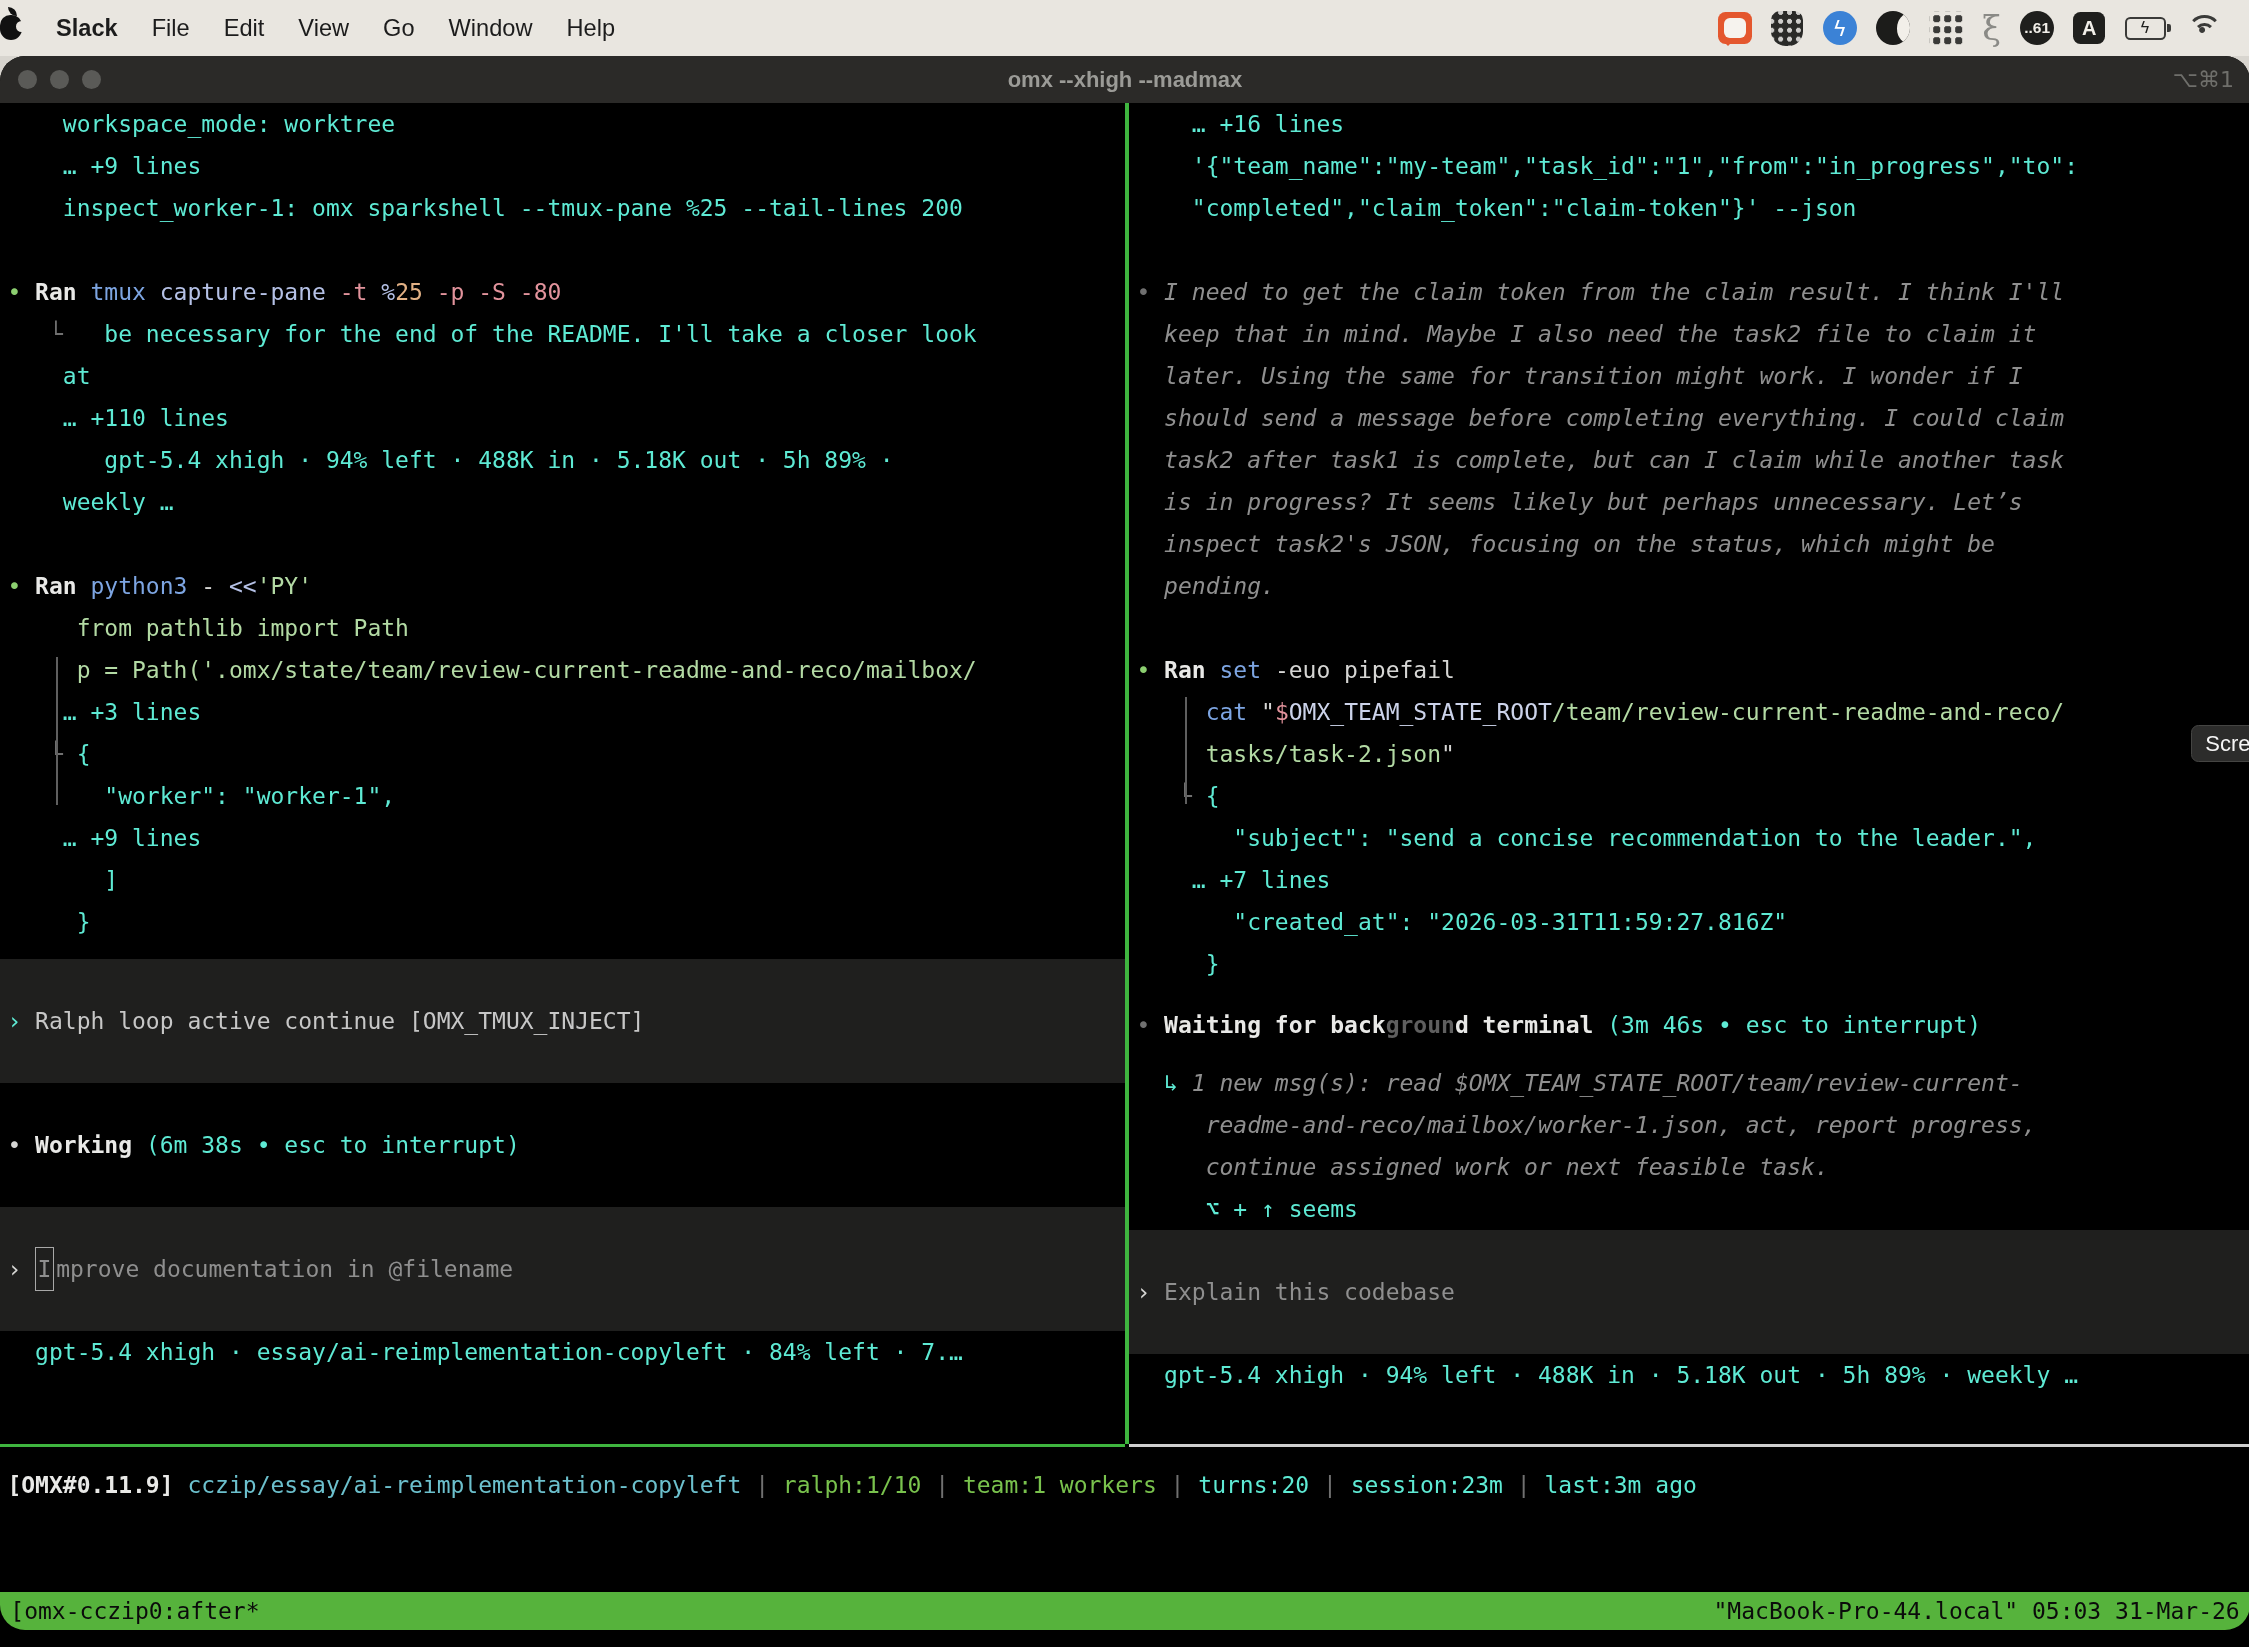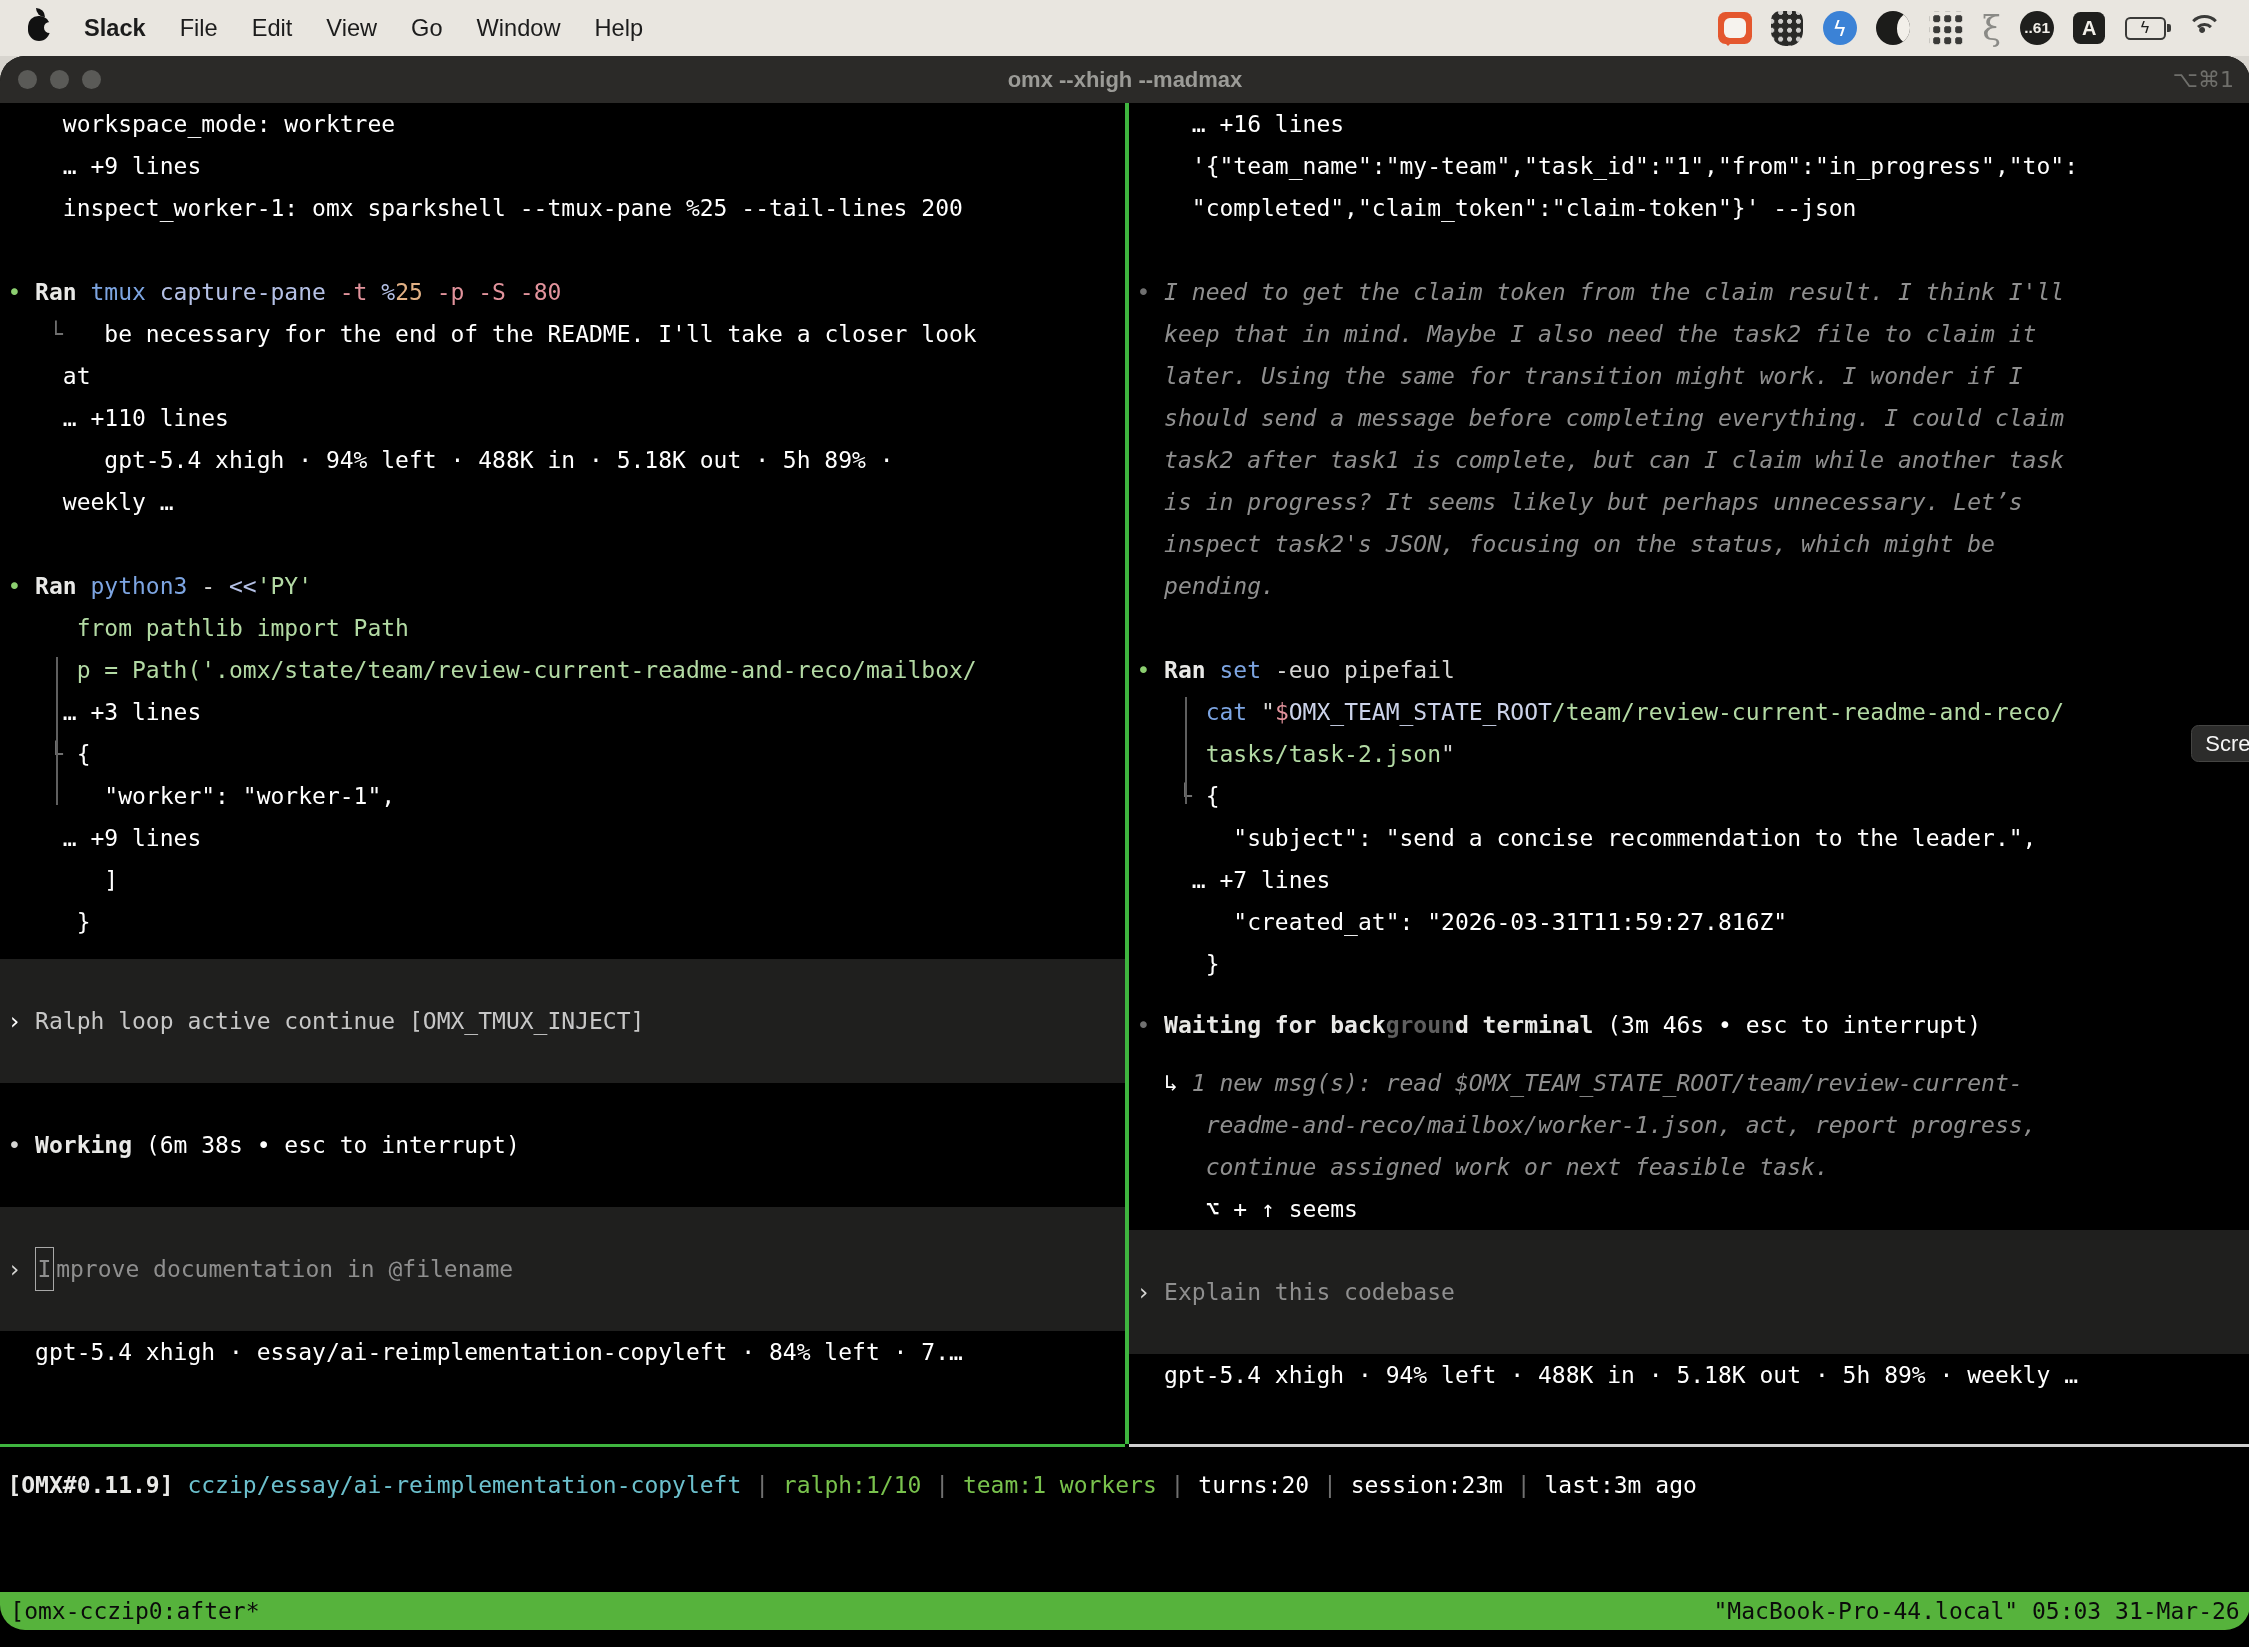--- a/index.html
+++ b/index.html
@@ -1,19 +1,19 @@
 <!DOCTYPE html>
 <html style="font-size:11.8px"><head>
 <meta charset="utf-8">
 <style>
   html,body{margin:0;padding:0;background:#000;width:2250px;height:1648px;overflow:hidden;position:relative}
   
   .menubar{position:absolute;top:0;left:0;width:2250px;height:56px;background:#e9e6e0;
     display:flex;align-items:center;font-family:"Liberation Sans",sans-serif;font-size:23.6px;color:#1c1c1c;z-index:3}
-  .menubar .left{display:flex;align-items:center;gap:34px;padding-left:28px}
+  .menubar .left{display:flex;align-items:flex-start;gap:34px;}
   .menu-item{white-space:nowrap}
   .app-name{font-weight:bold}
   .apple-icon{width:22px;height:25px;background:#111;border-radius:10.3px 10.3px 11px 11px;position:relative;display:inline-block}
   .apple-icon::before{content:"";position:absolute;width:8.9px;height:8.9px;background:#111;border-radius:0 8.9px 0 8.9px;top:-7.4px;right:5.2px}
   .apple-icon::after{content:"";position:absolute;right:-5.2px;top:6.6px;width:11px;height:11px;background:#e9e6e0;border-radius:50%}
   .menubar .right{margin-left:auto;display:flex;align-items:center;padding-right:20.7px}
   .icon{display:inline-flex;align-items:center;justify-content:center;margin:0 9.6px;position:relative;flex:none}
   .chat-app-icon{width:34px;height:32px;background:#e4572e;border-radius:7.4px;position:relative}
   .chat-app-icon::before{content:"";position:absolute;inset:5.9px;background:#f6f3ee;border-radius:5.9px}
   .chat-app-icon::after{content:"";position:absolute;left:4.4px;bottom:-6.6px;border:5.2px solid transparent;border-top-color:#e4572e}
@@ -45,21 +45,21 @@
     font-family:"DejaVu Sans Mono",monospace;font-size:23px}
   .pane{position:absolute;top:0}
   .pane-left{left:0;width:1125px}
   .pane-right{left:1129px;width:1121px}
   .divider{position:absolute;left:1125px;top:0;width:3.7px;height:1341px;background:#3fb53f}
   .border-left{position:absolute;left:0;top:1341px;width:1125px;height:3px;background:#3fb53f}
   .border-right{position:absolute;left:1129px;top:1341px;width:1121px;height:3px;background:#cfcfcf}
   .row{height:42px;line-height:42px;white-space:pre;padding-left:7.4px;overflow:hidden}
   .band{height:124px;background:#1f1f1e;display:flex;align-items:center}
   .mt21{margin-top:19px}.mt22{margin-top:16px}.mt53{margin-top:16px}.mt55{margin-top:41px}
-  .g{color:#ffffff}.g3{color:#707070}
+  .g{color:#5eead4}.g3{color:#707070}
   .w{color:#e9e9e7;font-weight:bold}.wl{color:#d6d6d4}
   .bl{color:#7da5e2}.lv{color:#b5c1e6}.lv2{color:#ccd3ea}
   .rs{color:#e2939c}.or{color:#e2b185}.gr{color:#b3daa4}.bu{color:#8ccf70}
   .cy{color:#6cc0cd}.gn{color:#79c24d}.lt{color:#c7c7c7}
   .pg{color:#8f8f8f}.it{color:#8f8f8f;font-style:italic}
   .dim{color:#5f5f5f;font-weight:bold}
   .cursor{border:1.5px solid #a8a8a8;padding:0 1.5px;margin-right:2.2px}
   .connector{position:absolute;width:1.5px;background:#5f5f5f}
   .statusline{position:absolute;top:1361px;left:0;width:2250px}
   .tooltip{position:absolute;left:2191px;top:622px;height:35px;background:#2c2c2b;border:0.7px solid #454543;

